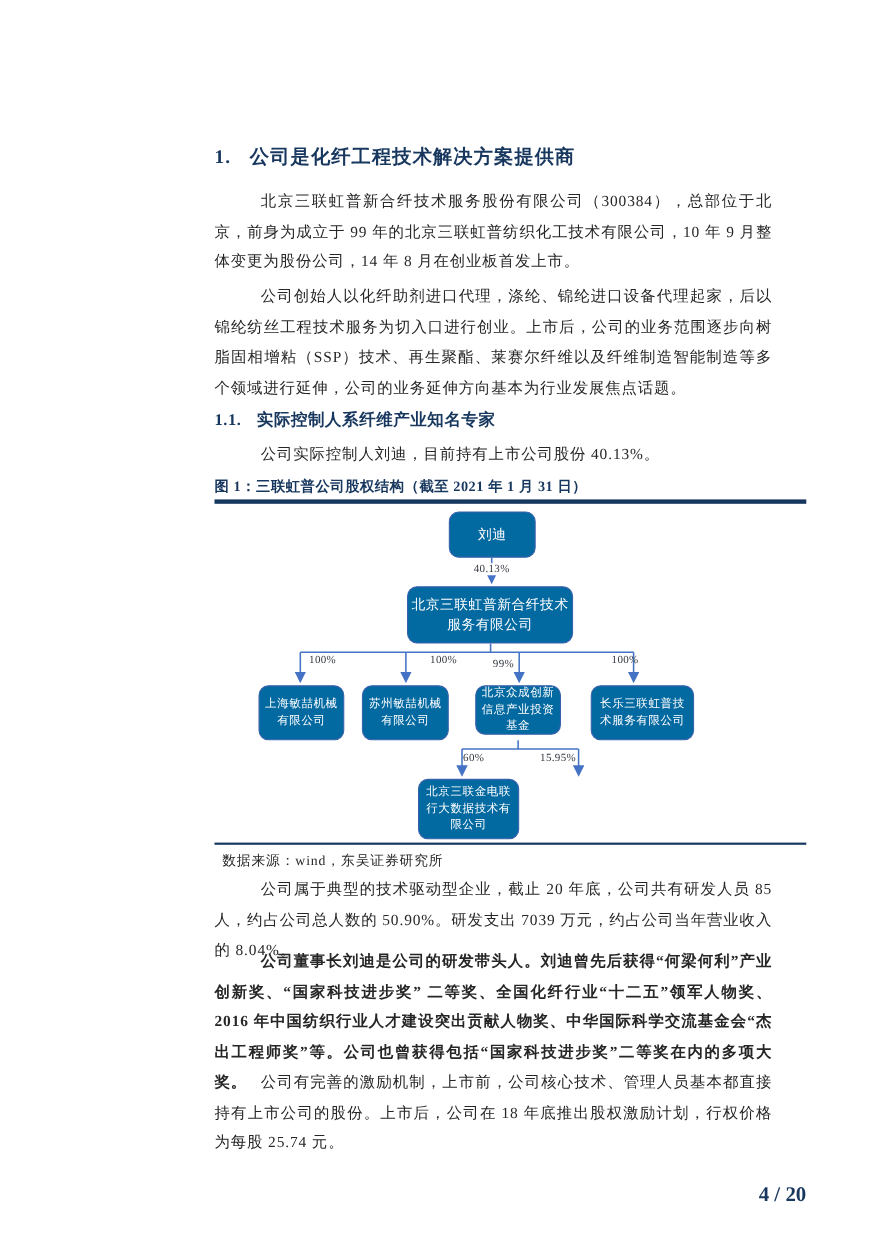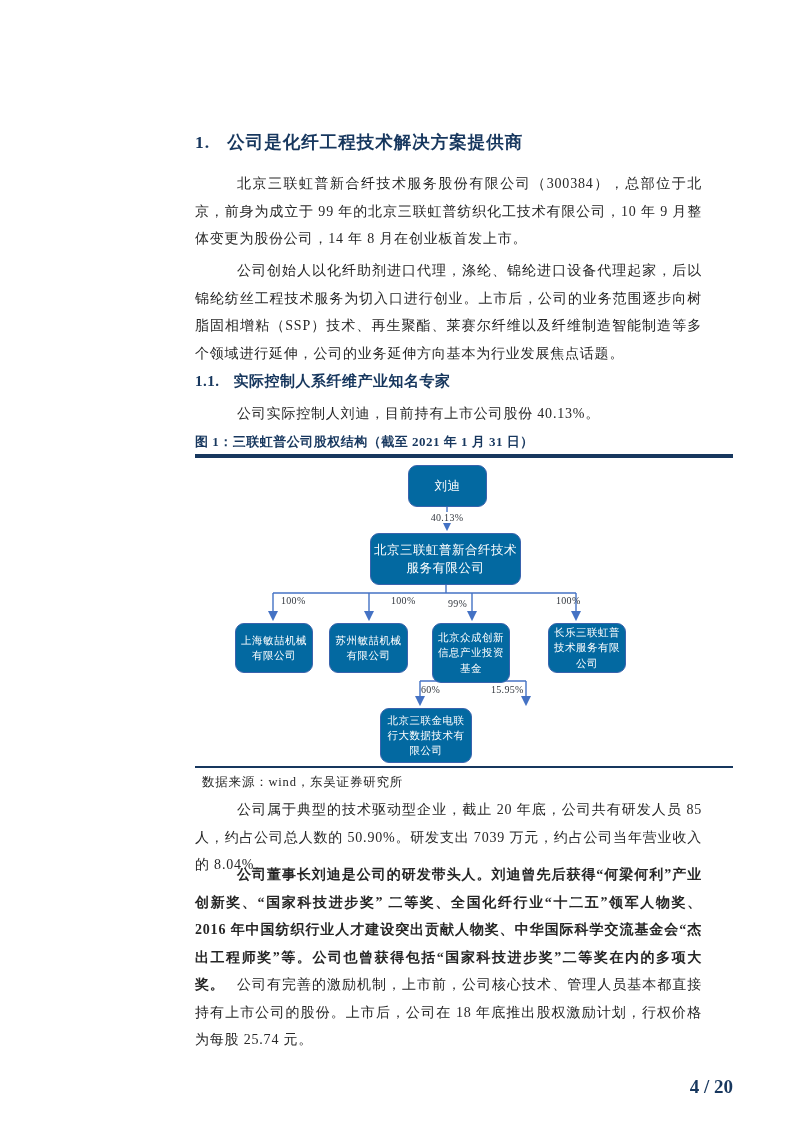--- a/index.html
+++ b/index.html
@@ -42,22 +42,22 @@
     background:#0369a1; border:1px solid #3a63ad; border-radius:9px;
     color:#ffffff; display:flex; align-items:center; justify-content:center;
     text-align:center; font-size:10.5px; line-height:1.45; padding:2px 3px;
     letter-spacing:0.5px;
   }
   .node.big { font-size:12.5px; }
   .n-root    { left:213px; top:7px;   width:79px;  height:42px; }
   .n-holding { left:175px; top:75px;  width:151px; height:52px; }
   .n-s1 { left:40px;  top:165px; width:78px; height:50px; }
   .n-s2 { left:134px; top:165px; width:79px; height:50px; }
-  .n-s3 { left:237px; top:165px; width:78px; height:60px; }
-  .n-s4 { left:353px; top:165px; width:78px; height:50px; }
+  .n-s3 { left:237px; top:165px; width:78px; height:45px; }
+  .n-s4 { left:342px; top:165px; width:94px; height:50px; }
   .n-g1 { left:185px; top:250px; width:92px; height:55px; }
   .n-g2 { left:290px; top:250px; width:82px; height:55px; }
   .pct {
     position:absolute; font-size:10px; color:#33383f; letter-spacing:0.3px;
     white-space:nowrap;
   }
   .pct-root { left:252px; top:54px; transform:translateX(-50%);
               background:#ffffff; padding:0 3px; }
   .pct-s1 { left:86px;  top:137px; }
   .pct-s2 { left:196px; top:137px; }

